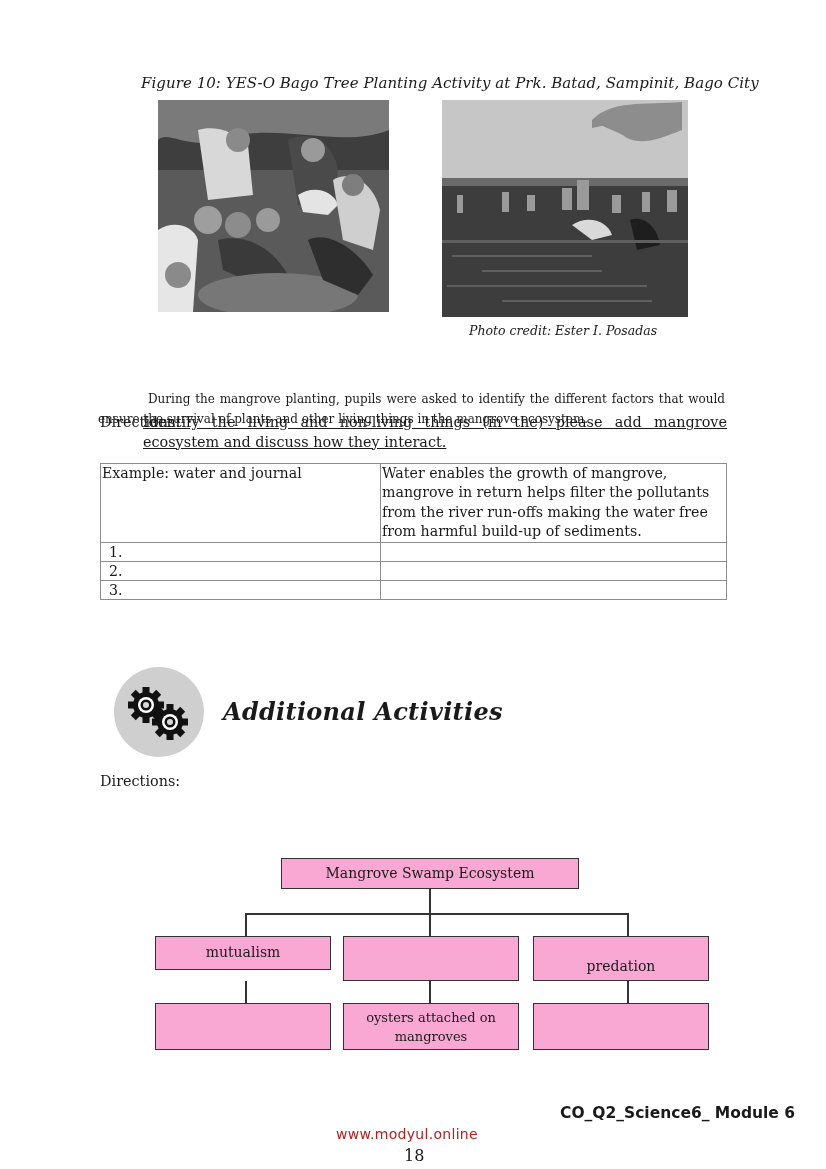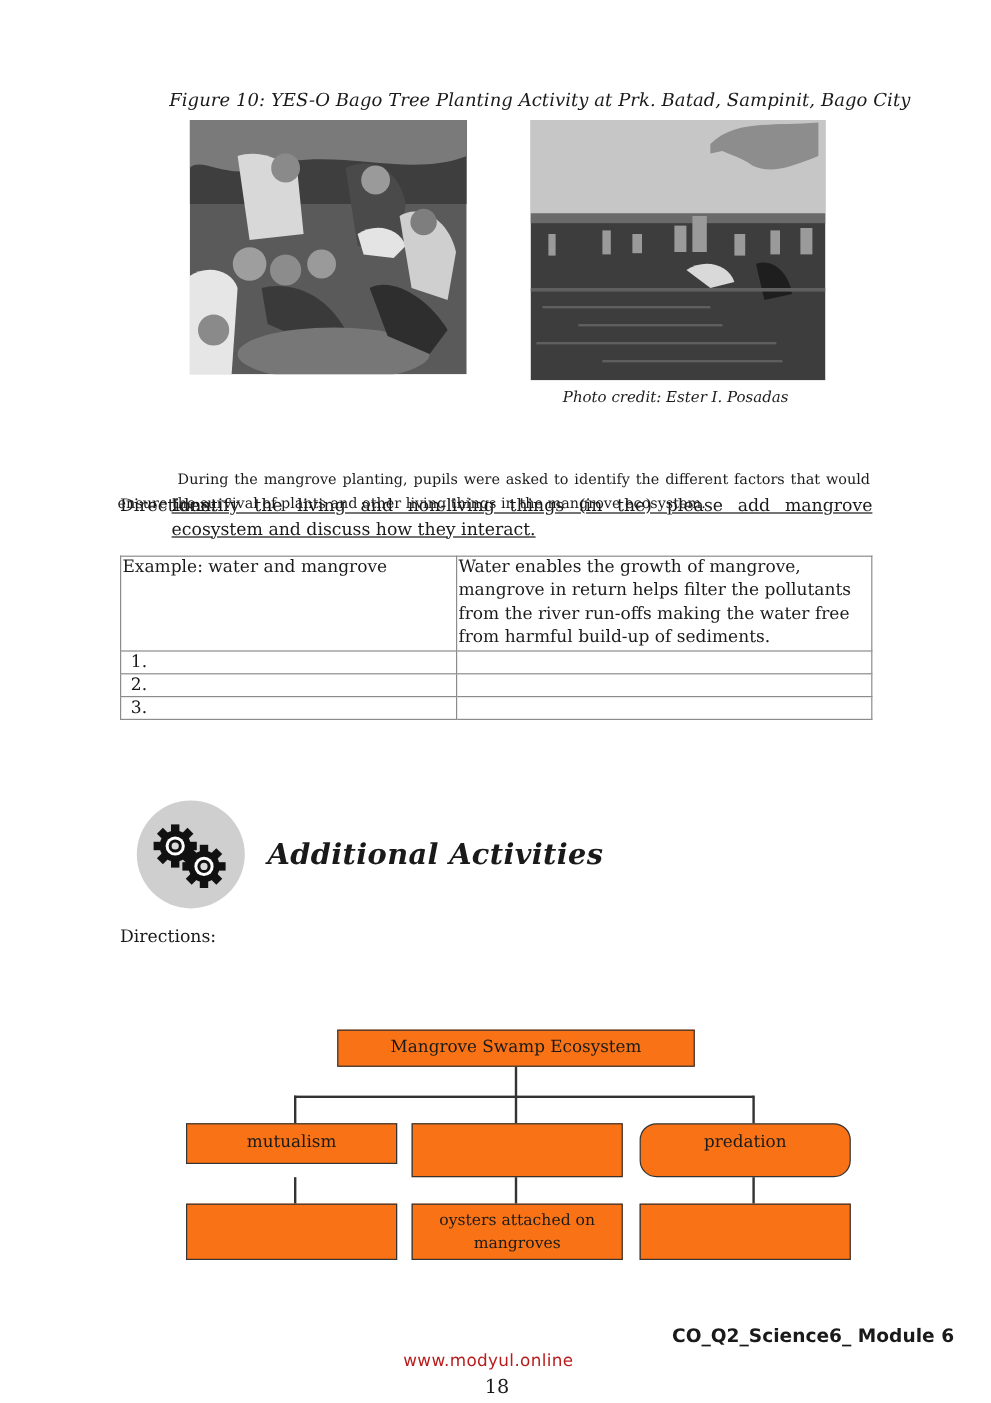--- a/index.html
+++ b/index.html
@@ -28,21 +28,21 @@
 
     table.tbl { left: 100px; top: 463px; width: 627px; border-collapse: collapse; font-size: 14.2px; }
     .tbl td, .tbl th { border: 1px solid #8c8c8c; vertical-align: top; padding: 0 1px; line-height: 19.4px; }
     .tbl th { font-weight: bold; text-align: center; vertical-align: middle; padding: 1px 4px; line-height: 19.5px; }
     .tbl col.c1 { width: 280px; }
     .tbl .num { padding-left: 8px; height: 19px; line-height: 18px; }
 
     .gear-badge { left: 114px; top: 667px; width: 90px; height: 90px; border-radius: 50%; background: #cfcfcf; }
     .section-title { left: 223px; top: 697px; font-family: "DejaVu Serif", serif; font-weight: bold; font-style: italic; font-size: 24px; white-space: nowrap; letter-spacing: 0.3px; }
 
-    .cm-box { border: 1px solid #333; background: #f97316; font-size: 14px; text-align: center; }
+    .cm-box { border: 1px solid #333; background: #f9a8d4; font-size: 14px; text-align: center; }
     .cm-line { background: #333; }
 
     .page-num { left: 404px; top: 1099px; font-size: 16px; margin-top: 47px; }
     .module-code { left: 560px; top: 1104px; font-family: "DejaVu Sans", sans-serif; font-weight: bold; font-size: 15.5px; white-space: nowrap; }
     .watermark { left: 336px; top: 1126px; font-family: "DejaVu Sans", sans-serif; font-size: 14px; color: #b91c1c; white-space: nowrap; letter-spacing: 0.3px; }
   </style>
 </head>
 <body>
 
 <div class="abs fig-caption">Figure 10: YES-O Bago Tree Planting Activity at Prk. Batad, Sampinit, Bago City</div>
@@ -108,21 +108,21 @@
   <div class="txt">Identify the living and non-living things (in the) please add mangrove ecosystem and discuss how they interact.</div>
 </div>
 
 <table class="abs tbl">
   <colgroup>
       <col class="c1">
       <col>
     </colgroup>
   <tbody>
   <tr>
-    <td>Example: water and mangrove</td>
+    <td>Example: water and journal</td>
     <td>Water enables the growth of mangrove, mangrove in return helps filter the pollutants from the river run-offs making the water free from harmful build-up of sediments.</td>
   </tr>
   <tr>
     <td class="num">1.</td>
     <td class="num"></td>
   </tr>
   <tr>
     <td class="num">2.</td>
     <td class="num"></td>
   </tr>
@@ -179,21 +179,21 @@
 
 <div class="abs cm-box" style="left:281px; top:858px; width:298px; height:31px; line-height:29px;">Mangrove Swamp Ecosystem</div>
 
 <div class="abs cm-line" style="left:429px; top:889px; width:2px; height:47px;"></div>
 <div class="abs cm-line" style="left:245px; top:913px; width:383px; height:2px;"></div>
 <div class="abs cm-line" style="left:245px; top:913px; width:2px; height:23px;"></div>
 <div class="abs cm-line" style="left:627px; top:913px; width:2px; height:23px;"></div>
 
 <div class="abs cm-box" style="left:155px; top:936px; width:176px; height:34px; padding-top:7px;">mutualism</div>
 <div class="abs cm-box" style="left:343px; top:936px; width:176px; height:45px; padding-top:7px;"></div>
-<div class="abs cm-box" style="left:533px; top:936px; width:176px; height:45px; padding-top:7px;border-radius:14px;">predation</div>
+<div class="abs cm-box" style="left:533px; top:936px; width:176px; height:45px; padding-top:21px;">predation</div>
 
 <div class="abs cm-line" style="left:245px; top:981px; width:2px; height:22px;"></div>
 <div class="abs cm-line" style="left:429px; top:981px; width:2px; height:22px;"></div>
 <div class="abs cm-line" style="left:627px; top:981px; width:2px; height:22px;"></div>
 
 <div class="abs cm-box" style="left:155px; top:1003px; width:176px; height:47px;"></div>
 <div class="abs cm-box" style="left:343px; top:1003px; width:176px; height:47px; font-size:13px; line-height:19px; padding:4px 14px 13px;">oysters attached on mangroves</div>
 <div class="abs cm-box" style="left:533px; top:1003px; width:176px; height:47px;"></div>
 
 <div class="abs page-num">18</div>

